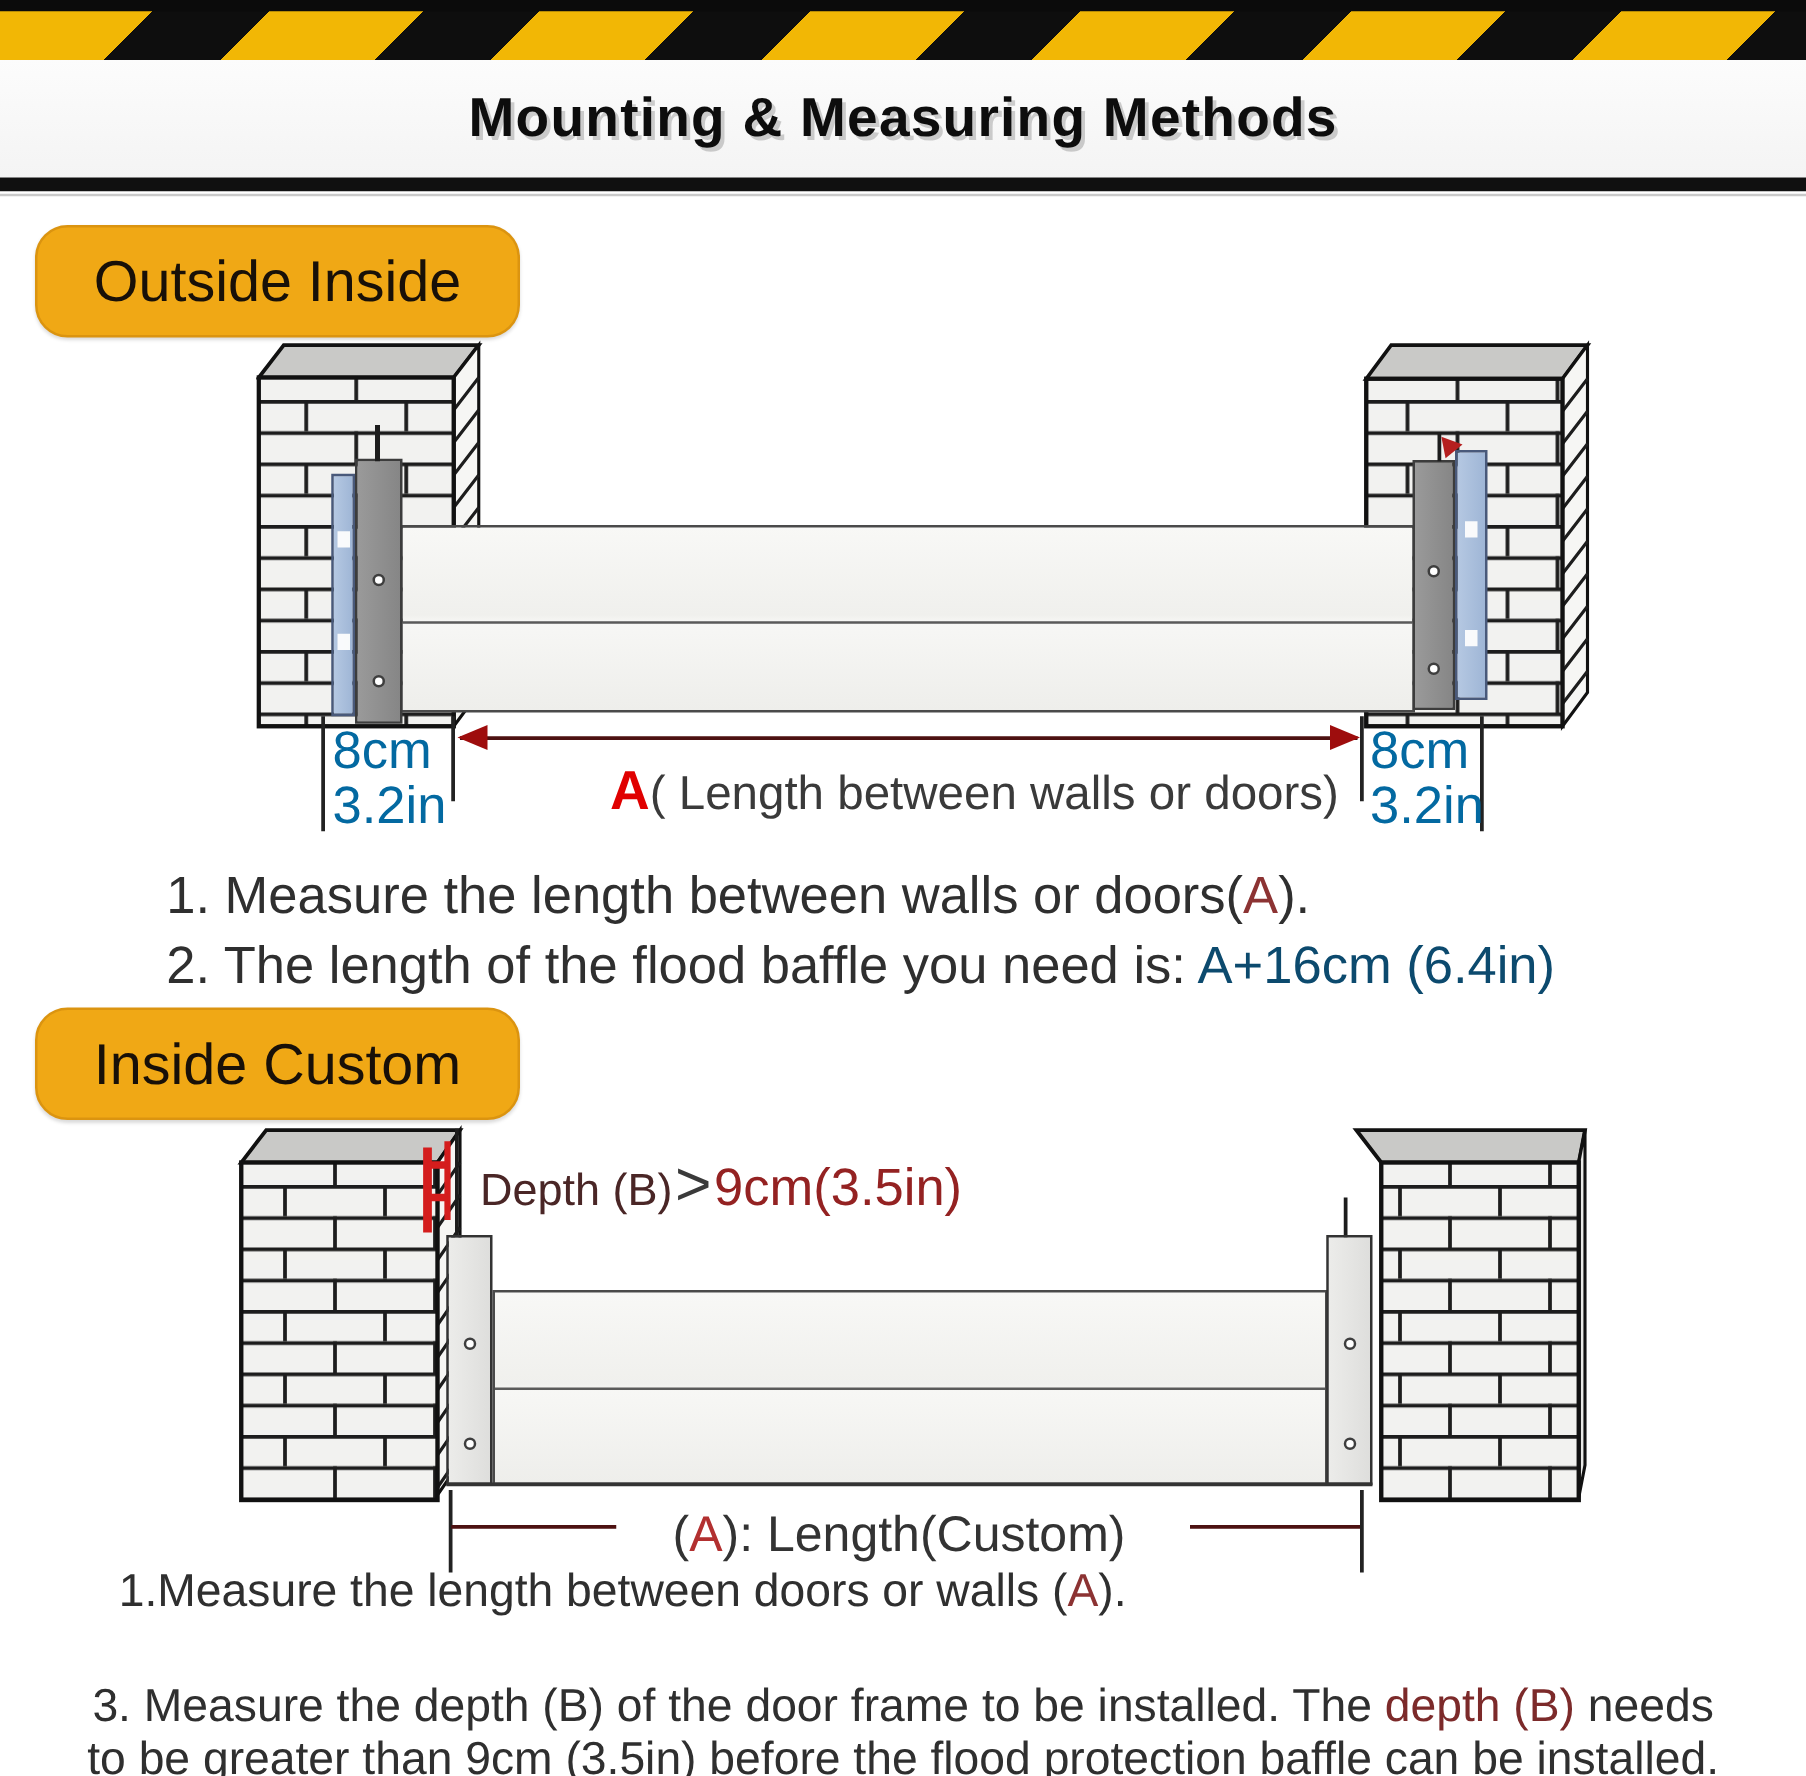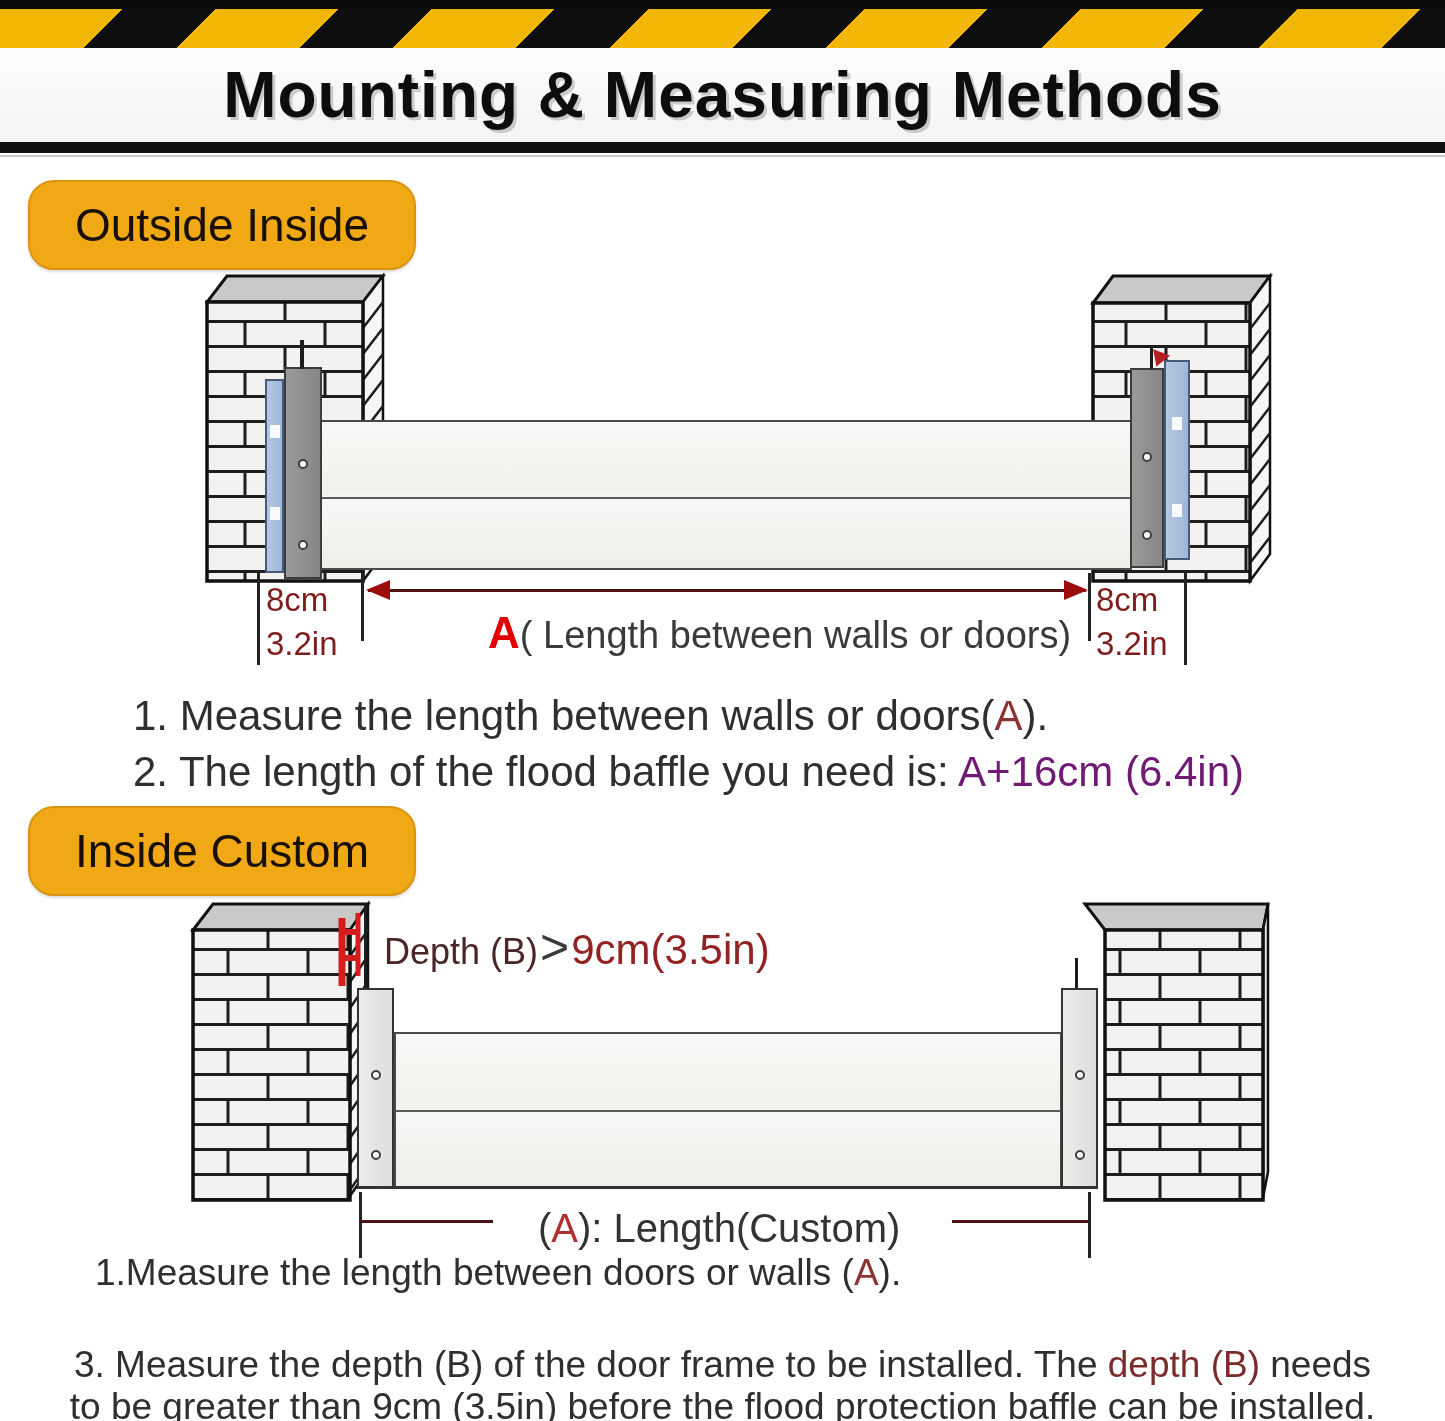--- a/index.html
+++ b/index.html
@@ -6,21 +6,21 @@
   body{width:1445px;height:1421px;position:relative;overflow:hidden;
        font-family:"Liberation Sans", sans-serif;color:#2e2e2e;}
   .abs{position:absolute;}
 
   
   .hdr-topbar{left:0;top:0;width:1445px;height:9px;background:#0b0b0b;z-index:5;}
   .hdr-stripes{left:0;top:8px;width:1445px;height:40px;z-index:4;
     background:repeating-linear-gradient(135deg,#f2b705 0 87px,#0e0e0e 87px 153px);}
   .hdr-band{left:0;top:48px;width:1445px;height:94px;z-index:4;
     background:linear-gradient(#fcfcfc,#f4f4f4);display:flex;align-items:center;justify-content:center;}
-  .hdr-title{font-size:64px;font-weight:bold;color:#0d0d0d;letter-spacing:1px;
+  .hdr-title{font-size:44px;font-weight:bold;color:#0d0d0d;letter-spacing:1px;
     text-shadow:3px 3px 0 rgba(0,0,0,0.18);}
   .hdr-botbar{left:0;top:142px;width:1445px;height:11px;background:#101010;z-index:4;}
   .hdr-botline{left:0;top:155px;width:1445px;height:2px;background:#c9c9c9;z-index:4;}
 
   
   .badge{width:384px;height:86px;background:#f0a815;border:2px solid #db9410;border-radius:26px;
     display:flex;align-items:center;justify-content:center;z-index:6;
     box-shadow:0 2px 3px rgba(0,0,0,0.15);}
   .badge span{font-size:46px;color:#181008;}
 
@@ -48,26 +48,26 @@
   .dimline{background:#4d1111;height:3px;z-index:6;}
   .ah{position:absolute;width:0;height:0;border-style:solid;}
   .ah-left{left:-2px;top:-9px;border-width:10.5px 24px 10.5px 0;
     border-color:transparent #9e0d0d transparent transparent;}
   .ah-right{right:-2px;top:-9px;border-width:10.5px 0 10.5px 24px;
     border-color:transparent transparent transparent #9e0d0d;}
   .red-marker{width:0;height:0;border-left:9px solid transparent;border-right:9px solid transparent;
     border-top:15px solid #b51f1f;transform:rotate(20deg);z-index:5;}
 
   
-  .dimnum{font-size:33px;color:#7f1d1d;line-height:44px;z-index:6;}
+  .dimnum{font-size:42px;color:#0369a1;line-height:44px;z-index:6;}
   .alabel{z-index:6;font-size:38px;color:#3a3a3a;white-space:nowrap;}
   .alabel .biga{color:#e00000;font-weight:bold;font-size:44px;}
   .step{font-size:42px;color:#2f2f2f;white-space:nowrap;z-index:6;}
   .step .reda{color:#8c3333;}
-  .step .maroon{color:#701a75;}
+  .step .maroon{color:#0c4a6e;}
   .depthlbl{z-index:6;white-space:nowrap;display:flex;align-items:baseline;}
   .depthlbl .dk{font-size:36px;color:#4a2626;}
   .depthlbl .gt{font-size:50px;color:#3a3a3a;margin:0 2px;}
   .depthlbl .val{font-size:42px;color:#942222;}
   .lenlbl{z-index:6;font-size:40px;color:#333;white-space:nowrap;}
   .lenlbl .reda{color:#b23030;}
   .bottomline{font-size:37px;color:#2f2f2f;white-space:nowrap;z-index:6;}
   .bottomline .reda{color:#8c3333;}
   .bottomline .maroon{color:#7c2a2a;}
   .centered{left:0;width:1445px;text-align:center;}

